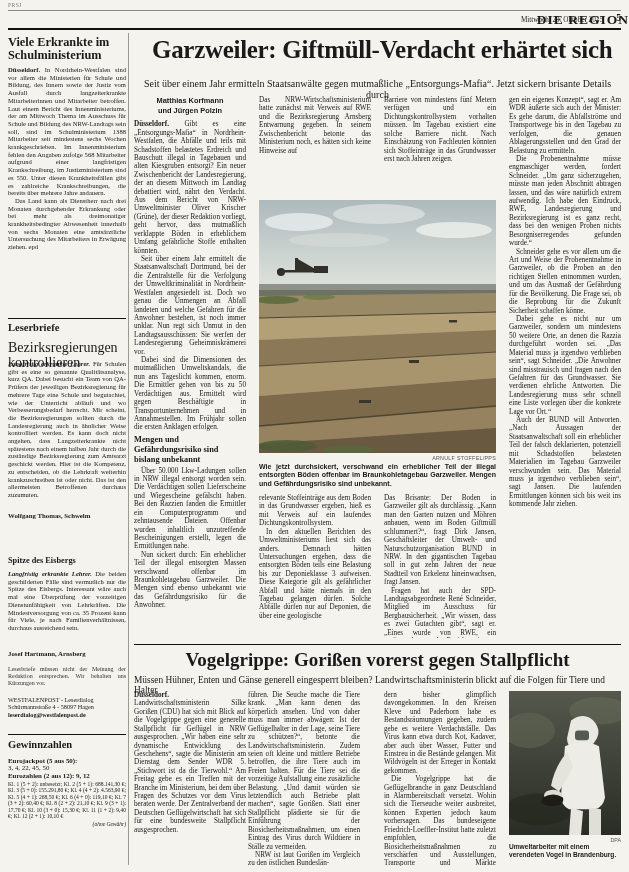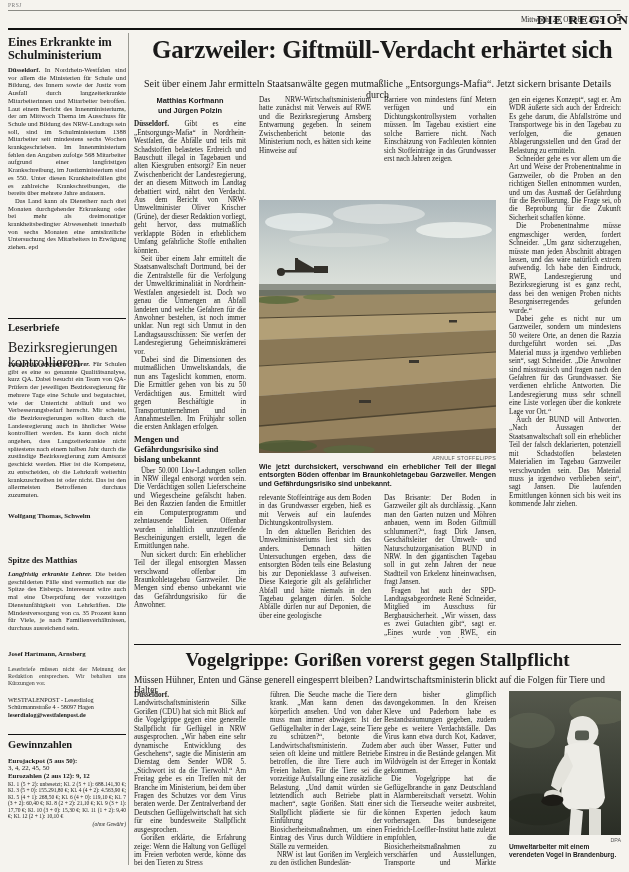--- a/index.html
+++ b/index.html
@@ -72,55 +72,55 @@
   #m-photo svg{display:block;width:100%;height:100%}
   #m-credit{left:259px;top:455px;width:237px;text-align:right;font-size:5.3px;color:#555;letter-spacing:.3px}
   #m-caption{left:259px;top:463px;width:237px;font-size:7px;font-weight:bold;line-height:1.18;text-align:justify}
   .caption-sans{font-family:"Liberation Sans","DejaVu Sans",sans-serif}
 
   
   #b-rule{left:134px;top:644px;width:487px;height:1.4px}
   #b-headline{left:134px;top:649px;width:487px;text-align:center;font-size:19px;font-weight:bold}
   #b-subhead{left:134px;top:675px;width:487px;text-align:left;font-size:9.4px}
   #b-c1{left:134px;top:691px;width:112px;height:175px}
-  #b-c2{left:270px;top:691px;width:112px;height:175px}
+  #b-c2{left:248px;top:691px;width:112px;height:175px}
   #b-c3{left:384px;top:691px;width:112px;height:175px}
   #b-photo{left:509px;top:691px;width:112px;height:144px;overflow:hidden;background:#3c4036}
   #b-photo svg{display:block;width:100%;height:100%}
   #b-credit{left:509px;top:837px;width:112px;text-align:right;font-size:5.3px;color:#555}
   #b-caption{left:509px;top:843px;width:112px;font-size:6.6px;font-weight:bold;line-height:1.18;text-align:left}
 </style>
 </head>
 <body style="background: rgb(245, 243, 238); color: rgb(26, 26, 26);">
 
 <div class="abs" id="ed-code">PRSJ</div>
 <div class="abs rule-light" id="hdr-topline" style="height:1px"></div>
 <div class="abs" id="section-title">DIE REGION</div>
 <div class="abs" id="hdr-date">Mittwoch, 29. Oktober 2025</div>
 <div class="abs" id="hdr-page">5</div>
 <div class="abs rule" id="hdr-mainline"></div>
 
 <div class="abs" id="v-divider"></div>
 
-<h2 class="abs sb" id="s-art-title">Eines Erkrankte im Schulministerium</h2>
+<h2 class="abs sb" id="s-art-title">Viele Erkrankte im Schulministerium</h2>
 <div class="abs sb s-flow" id="s-art-body">
     <p class="body-p first"><b>Düsseldorf. </b>In Nordrhein-Westfalen sind vor allem die Ministerien für Schule und Bildung, des Innern sowie der Justiz vom Ausfall durch langzeiterkrankte Mitarbeiterinnen und Mitarbeiter betroffen. Laut einem Bericht des Innenministeriums, der am Mittwoch Thema im Ausschuss für Schule und Bildung des NRW-Landtags sein soll, sind im Schulministerium 1388 Mitarbeiter seit mindestens sechs Wochen krankgeschrieben. Im Innenministerium fehlen den Angaben zufolge 568 Mitarbeiter aufgrund einer langfristigen Krankschreibung, im Justizministerium sind es 550. Unter diesen Krankheitsfällen gibt es zahlreiche Krankschreibungen, die bereits über mehrere Jahre andauern.</p>
     <p class="body-p">Das Land kann als Dienstherr nach drei Monaten durchgehender Erkrankung oder bei mehr als dreimonatiger krankheitsbedingter Abwesenheit innerhalb von sechs Monaten eine amtsärztliche Untersuchung des Mitarbeiters in Erwägung ziehen. epd</p>
   </div>
 
 <div class="abs sb rule" id="s-rule1"></div>
 <h2 class="abs sb" id="s-letters-label">Leserbriefe</h2>
 
 <h3 class="abs sb" id="letter1-title">Bezirksregierungen kontrollieren</h3>
 <div class="abs sb s-flow" id="letter1-body">
     <p class="body-p first"><i class="lead-run">Langfristig erkrankte Lehrer. </i>Für Schulen gibt es eine so genannte Qualitätsanalyse, kurz QA. Dabei besucht ein Team von QA-Prüfern der jeweiligen Bezirksregierung für mehrere Tage eine Schule und begutachtet, wie der Unterricht abläuft und wo Verbesserungsbedarf herrscht. Mir scheint, die Bezirksregierungen sollten durch die Landesregierung auch in ähnlicher Weise kontrolliert werden. Es kann doch nicht angehen, dass Langzeiterkrankte nicht spätestens nach einem halben Jahr durch die zuständige Bezirksregierung zum Amtsarzt geschickt werden. Hier ist die Kompetenz, zu entscheiden, ob die Lehrkraft weiterhin krankzuschreiben ist oder nicht. Das ist den allermeisten Betroffenen durchaus zuzumuten.</p>
   </div>
 <div class="abs sb" id="letter1-author">Wolfgang Thomas, Schwelm</div>
 
-<h3 class="abs sb" id="letter2-title">Spitze des Matthias</h3>
+<h3 class="abs sb" id="letter2-title">Spitze des Eisbergs</h3>
 <div class="abs sb s-flow" id="letter2-body">
     <p class="body-p first"><i class="lead-run">Langfristig erkrankte Lehrer. </i>Die beiden geschilderten Fälle sind vermutlich nur die Spitze des Eisbergs. Interessant wäre auch mal eine Überprüfung der vorzeitigen Dienstunfähigkeit von Lehrkräften. Die Mindestversorgung von ca. 35 Prozent kann für Viele, je nach Familienverhältnissen, durchaus ausreichend sein.</p>
   </div>
 <div class="abs sb" id="letter2-author">Josef Hartmann, Arnsberg</div>
 
 <div class="abs sb" id="s-disclaimer">Leserbriefe müssen nicht der Meinung der Redaktion entsprechen. Wir behalten uns Kürzungen vor.</div>
 <div class="abs sb" id="s-contact">
     <p class="contact-line">WESTFALENPOST - Leserdialog</p>
     <p class="contact-line">Schürmannstraße 4 - 58097 Hagen</p>
     <p class="contact-line contact-email">leserdialog@westfalenpost.de</p>
@@ -203,34 +203,33 @@
 
 <div class="abs flow" id="m-c2-bot">
     <p class="body-p first">relevante Stoffeinträge aus dem Boden in das Grundwasser ergeben, hieß es mit Verweis auf ein laufendes Dichtungskontrollsystem.</p>
     <p class="body-p">In den aktuellen Berichten des Umweltministeriums liest sich das anders. Demnach hätten Untersuchungen ergeben, dass die entsorgten Böden teils eine Belastung bis zur Deponieklasse 3 aufweisen. Diese Kategorie gilt als gefährlicher Abfall und hätte niemals in den Tagebau gelangen dürfen. Solche Abfälle dürfen nur auf Deponien, die über eine geologische</p>
   </div>
 <div class="abs flow" id="m-c3-bot">
     <p class="body-p first">Das Brisante: Der Boden in Garzweiler gilt als durchlässig. „Kann man den Garten nutzen und Möhren anbauen, wenn im Boden Giftmüll schlummert?“, fragt Dirk Jansen, Geschäftsleiter der Umwelt- und Naturschutzorganisation BUND in NRW. In den gigantischen Tagebau soll in gut zehn Jahren der neue Stadtteil von Erkelenz hineinwachsen, fragt Jansen.</p>
     <p class="body-p">Fragen hat auch der SPD-Landtagsabgeordnete René Schneider, Mitglied im Ausschuss für Bergbausicherheit. „Wir wissen, dass es zwei Gutachten gibt“, sagt er. „Eines wurde von RWE, ein ergänzendes von der Bezirksregierung Arnsberg beauftragt.“ Das Ministerium verfolge mit der Aufarbeitung dage-</p>
   </div>
 <div class="abs flow" id="m-c4">
-    <p class="body-p first">gen ein eigenes Konzept“, sagt er. Am WDR äußerte sich auch der Erdreich: Es gehe darum, die Abfallströme und Transportwege bis in den Tagebau zu verfolgen, die genauen Ablagerungsstellen und den Grad der Belastung zu ermitteln.</p>
+    <p class="body-p first">gen ein eigenes Konzept“, sagt er. Am WDR äußerte sich auch der Minister: Es gehe darum, die Abfallströme und Transportwege bis in den Tagebau zu verfolgen, die genauen Ablagerungsstellen und den Grad der Belastung zu ermitteln.</p>
+    <p class="body-p">Die Probenentnahme müsse engmaschiger werden, fordert Schneider. „Um ganz sicherzugehen, müsste man jeden Abschnitt abtragen lassen, und das wäre natürlich extrem aufwendig. Ich habe den Eindruck, RWE, Landesregierung und Bezirksregierung ist es ganz recht, dass bei den wenigen Proben nichts Besorgniserregendes gefunden wurde.“</p>
     <p class="body-p">Schneider gehe es vor allem um die Art und Weise der Probenentnahme in Garzweiler, ob die Proben an den richtigen Stellen entnommen wurden, und um das Ausmaß der Gefährdung für die Bevölkerung. Die Frage sei, ob die Beprobung für die Zukunft Sicherheit schaffen könne.</p>
-    <p class="body-p">Die Probenentnahme müsse engmaschiger werden, fordert Schneider. „Um ganz sicherzugehen, müsste man jeden Abschnitt abtragen lassen, und das wäre natürlich extrem aufwendig. Ich habe den Eindruck, RWE, Landesregierung und Bezirksregierung ist es ganz recht, dass bei den wenigen Proben nichts Besorgniserregendes gefunden wurde.“</p>
     <p class="body-p">Dabei gehe es nicht nur um Garzweiler, sondern um mindestens 50 weitere Orte, an denen die Razzia durchgeführt worden sei. „Das Material muss ja irgendwo verblieben sein“, sagt Schneider. „Die Anwohner sind misstrauisch und fragen nach den Gefahren für das Grundwasser. Sie verdienen ehrliche Antworten. Die Landesregierung muss sehr schnell eine Liste vorlegen über die konkrete Lage vor Ort.“</p>
     <p class="body-p">Auch der BUND will Antworten. „Nach Aussagen der Staatsanwaltschaft soll ein erheblicher Teil der falsch deklarierten, potenziell mit Schadstoffen belasteten Materialien im Tagebau Garzweiler verschwunden sein. Das Material muss ja irgendwo verblieben sein“, sagt Jansen. Die laufenden Ermittlungen können sich bis weit ins kommende Jahr ziehen.</p>
   </div>
 
 <div class="abs rule" id="b-rule"></div>
 <h1 class="abs" id="b-headline">Vogelgrippe: Gorißen vorerst gegen Stallpflicht</h1>
 <div class="abs" id="b-subhead">Müssen Hühner, Enten und Gänse generell eingesperrt bleiben? Landwirtschaftsministerin blickt auf die Folgen für Tiere und Halter</div>
 
 <div class="abs flow" id="b-c1">
     <p class="body-p first"><b>Düsseldorf. </b>Landwirtschaftsministerin Silke Gorißen (CDU) hat sich mit Blick auf die Vogelgrippe gegen eine generelle Stallpflicht für Geflügel in NRW ausgesprochen. „Wir haben eine sehr dynamische Entwicklung des Geschehens“, sagte die Ministerin am Dienstag dem Sender WDR 5. „Stichwort ist da die Tierwohl.“ Am Freitag gebe es ein Treffen mit der Branche im Ministerium, bei dem über Fragen des Schutzes vor dem Virus beraten werde. Der Zentralverband der Deutschen Geflügelwirtschaft hat sich für eine bundesweite Stallpflicht ausgesprochen.</p>
-    <p class="body-p">Gorißen erklärte, die Erfahrung zeige: Wenn die Haltung von Geflügel im Freien verboten werde, könne das bei den Tieren zu Stress</p>
   </div>
 <div class="abs flow" id="b-c2">
     <p class="body-p first">führen. Die Seuche mache die Tiere krank. „Man kann denen das körperlich ansehen. Und von daher muss man immer abwägen: Ist der Geflügelhalter in der Lage, seine Tiere zu schützen?“, betonte die Landwirtschaftsministerin. Zudem seien oft kleine und mittlere Betriebe betroffen, die ihre Tiere auch im Freien halten. Für die Tiere sei die vorzeitige Aufstallung eine zusätzliche Belastung. „Und damit würden sie letztendlich auch Betriebe platt machen“, sagte Gorißen. Statt einer Stallpflicht plädierte sie für die Einführung der Biosicherheitsmaßnahmen, um einen Eintrag des Virus durch Wildtiere in Ställe zu vermeiden.</p>
     <p class="body-p">NRW ist laut Gorißen im Vergleich zu den östlichen Bundeslän-</p>
   </div>
 <div class="abs flow" id="b-c3">
     <p class="body-p first">dern bisher glimpflich davongekommen. In den Kreisen Kleve und Paderborn habe es Bestandsräumungen gegeben, zudem gebe es weitere Verdachtsfälle. Das Virus kann etwa durch Kot, Kadaver, aber auch über Wasser, Futter und Einstreu in die Bestände gelangen. Mit Wildvögeln ist der Erreger in Kontakt gekommen.</p>
     <p class="body-p">Die Vogelgrippe hat die Geflügelbranche in ganz Deutschland in Alarmbereitschaft versetzt. Wohin sich die Tierseuche weiter ausbreitet, können Experten jedoch kaum vorhersagen. Das bundeseigene Friedrich-Loeffler-Institut hatte zuletzt empfohlen, die Biosicherheitsmaßnahmen zu verschärfen und Ausstellungen, Transporte und Märkte einzuschränken. dpa, epd</p>
   </div>
 

